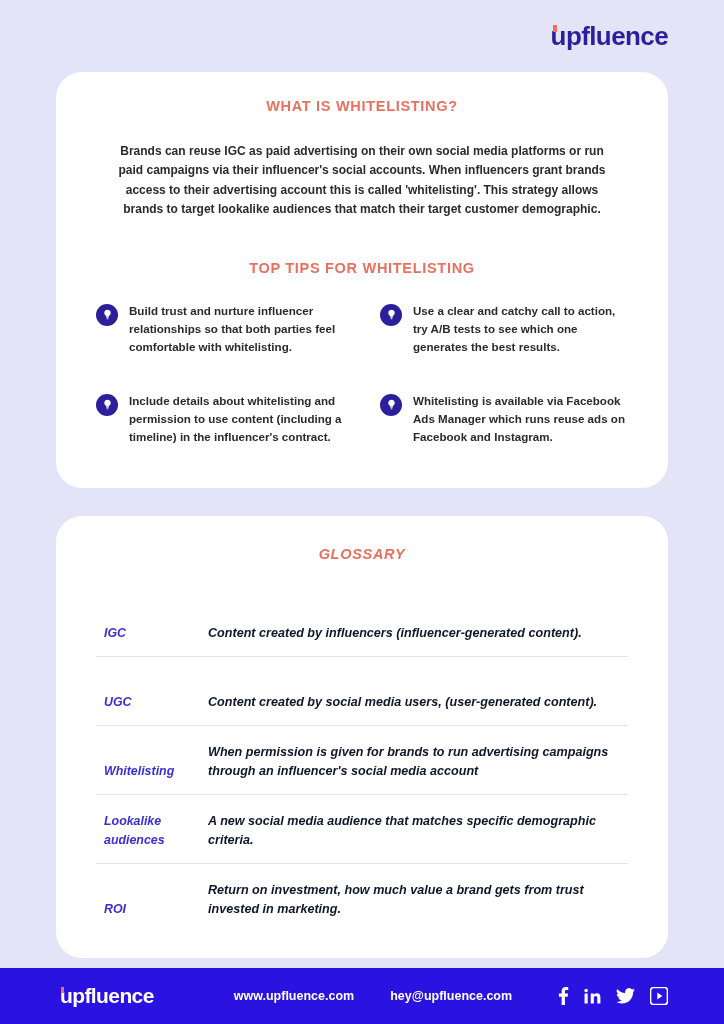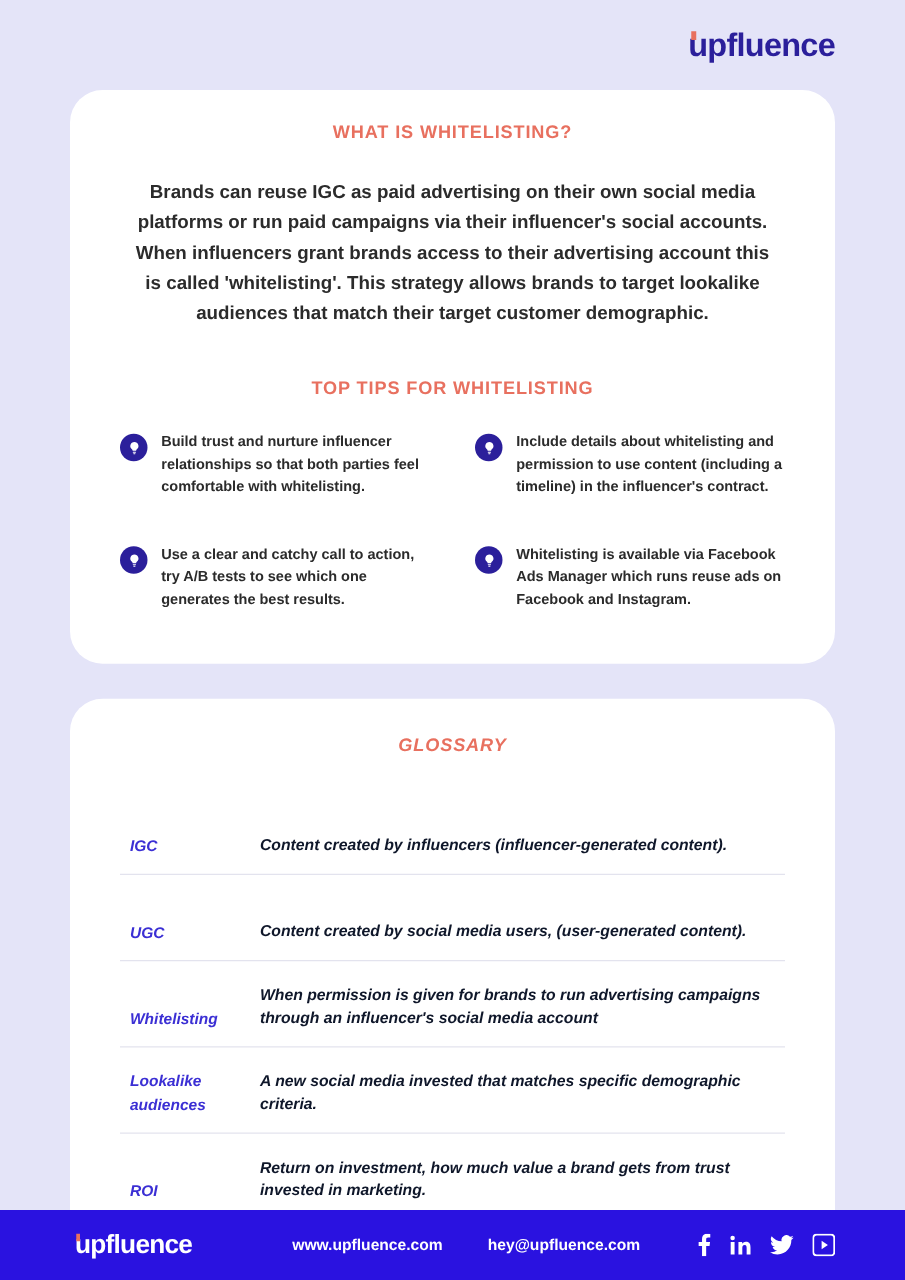--- a/index.html
+++ b/index.html
@@ -67,21 +67,21 @@
     text-align: center;
     color: #e8705f;
     font-size: 14.5px;
     font-weight: bold;
     letter-spacing: 0.7px;
     margin: 0;
   }
 
   .intro {
     margin: 28px 52px 0 52px;
-    font-size: 15px;
+    font-size: 12px;
     font-weight: bold;
     line-height: 1.62;
     color: #2b2b2b;
     text-align: center;
   }
 
   .tips-title { margin-top: 40px; }
 
   .tips-grid {
     margin: 26px 40px 0 40px;
@@ -206,32 +206,32 @@
     </div>
 
     <div class="tip">
       <span class="bulb">
         <svg width="13" height="13" viewBox="0 0 24 24" fill="#ffffff">
           <path d="M12 3a6 6 0 0 0-3.6 10.8c.5.4.8.9.9 1.5l.1.7h5.2l.1-.7c.1-.6.4-1.1.9-1.5A6 6 0 0 0 12 3z"></path>
           <rect x="9.6" y="17.2" width="4.8" height="1.5" rx="0.7"></rect>
           <rect x="10.3" y="19.5" width="3.4" height="1.4" rx="0.7"></rect>
         </svg>
       </span>
-      <span class="tip-text">Include details about whitelisting and permission to use content (including a timeline) in the influencer's contract.</span>
+      <span class="tip-text">Use a clear and catchy call to action, try A/B tests to see which one generates the best results.</span>
     </div>
 
     <div class="tip">
       <span class="bulb">
         <svg width="13" height="13" viewBox="0 0 24 24" fill="#ffffff">
           <path d="M12 3a6 6 0 0 0-3.6 10.8c.5.4.8.9.9 1.5l.1.7h5.2l.1-.7c.1-.6.4-1.1.9-1.5A6 6 0 0 0 12 3z"></path>
           <rect x="9.6" y="17.2" width="4.8" height="1.5" rx="0.7"></rect>
           <rect x="10.3" y="19.5" width="3.4" height="1.4" rx="0.7"></rect>
         </svg>
       </span>
-      <span class="tip-text">Use a clear and catchy call to action, try A/B tests to see which one generates the best results.</span>
+      <span class="tip-text">Include details about whitelisting and permission to use content (including a timeline) in the influencer's contract.</span>
     </div>
 
     <div class="tip">
       <span class="bulb">
         <svg width="13" height="13" viewBox="0 0 24 24" fill="#ffffff">
           <path d="M12 3a6 6 0 0 0-3.6 10.8c.5.4.8.9.9 1.5l.1.7h5.2l.1-.7c.1-.6.4-1.1.9-1.5A6 6 0 0 0 12 3z"></path>
           <rect x="9.6" y="17.2" width="4.8" height="1.5" rx="0.7"></rect>
           <rect x="10.3" y="19.5" width="3.4" height="1.4" rx="0.7"></rect>
         </svg>
       </span>
@@ -257,21 +257,21 @@
       <div class="g-def">Content created by social media users, (user-generated content).</div>
     </div>
 
     <div class="g-row">
       <div class="g-term">Whitelisting</div>
       <div class="g-def">When permission is given for brands to run advertising campaigns through an influencer's social media account</div>
     </div>
 
     <div class="g-row">
       <div class="g-term">Lookalike audiences</div>
-      <div class="g-def">A new social media invested that matches specific demographic criteria.</div>
+      <div class="g-def">A new social media audience that matches specific demographic criteria.</div>
     </div>
 
     <div class="g-row">
       <div class="g-term">ROI</div>
       <div class="g-def">Return on investment, how much value a brand gets from trust invested in marketing.</div>
     </div>
 
   </div>
 </div>
 

